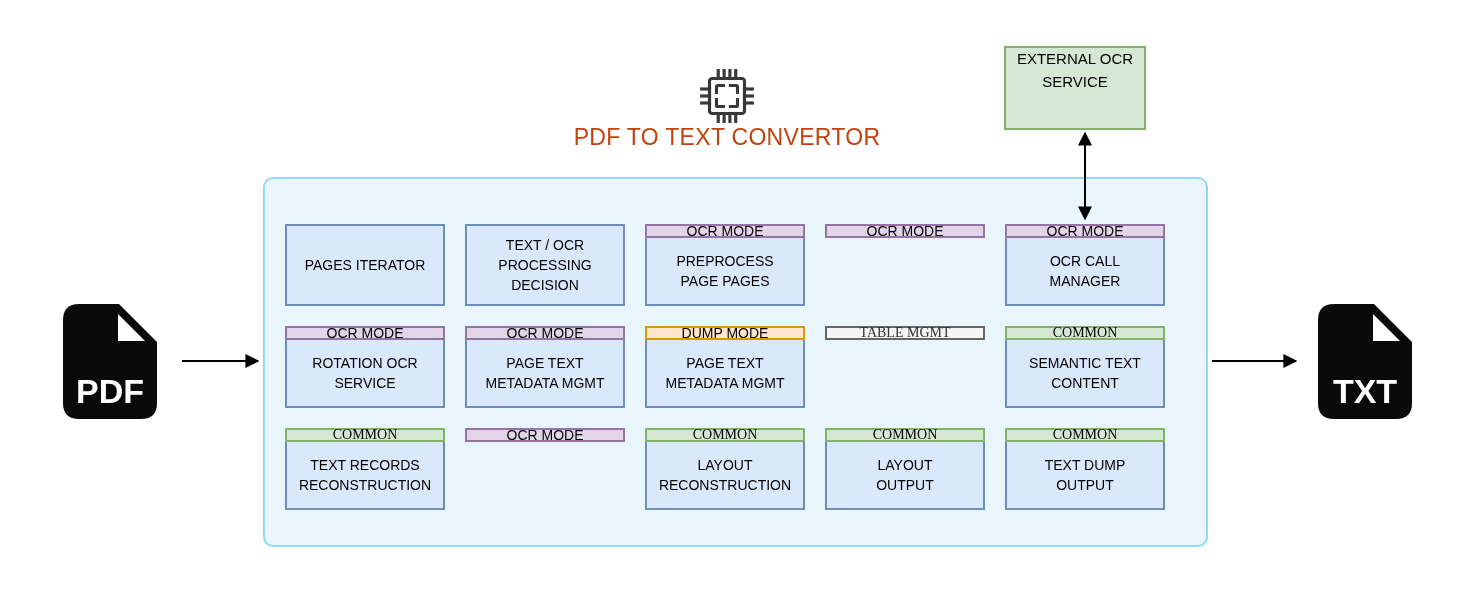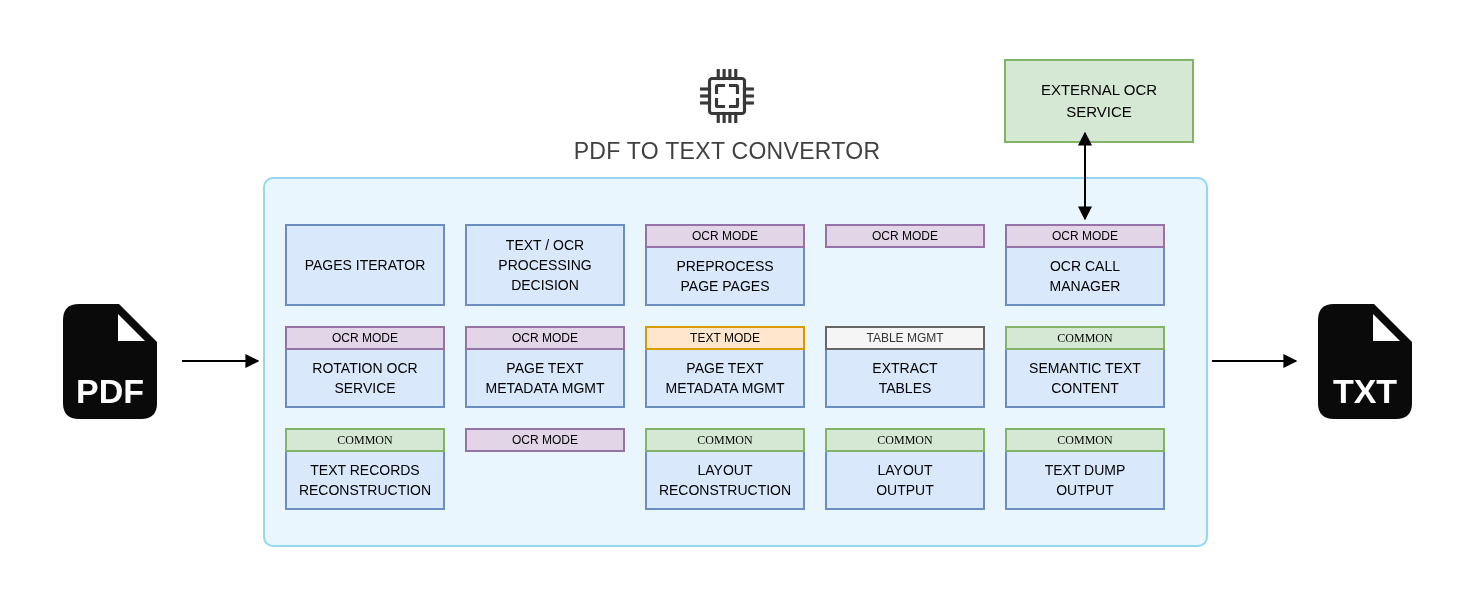--- a/index.html
+++ b/index.html
@@ -4,63 +4,63 @@
 <style>
   html,body { margin:0; padding:0; background:#ffffff; }
   .canvas {
     position:relative; width:1476px; height:590px; background:#ffffff;
     font-family:"Liberation Sans", sans-serif; overflow:hidden;
   }
   
   .chip { position:absolute; left:699px; top:68px; width:56px; height:56px; }
   
   .title {
-    position:absolute; left:510px; top:138px; width:434px;
-    text-align:center; font-size:23px; color:#404040; letter-spacing:.3px;
+    position:absolute; left:510px; top:124px; width:434px;
+    text-align:center; font-size:23px; color:#c2410c; letter-spacing:.3px;
     white-space:nowrap;
   }
   
   .ext-box {
-    position:absolute; left:1004px; top:59px; width:190px; height:84px;
+    position:absolute; left:1004px; top:46px; width:142px; height:84px;
     background:var(--common-fill); border:2px solid var(--common-border);
-    display:flex; align-items:center; justify-content:center;
+    display:flex; align-items:flex-start; justify-content:center;
     box-sizing:border-box;
   }
   .ext-box .lbl {
     font-size:15px; color:#000; text-align:center; white-space:pre-line; line-height:1.5;
   }
   
   .container {
     position:absolute; left:263px; top:177px; width:945px; height:370px;
     background:var(--container-fill); border:2px solid var(--container-border);
     border-radius:10px; box-sizing:border-box;
   }
   
   .grid {
     position:absolute; left:285px; top:224px;
     display:grid; grid-template-columns:repeat(5,160px);
     grid-template-rows:repeat(3,82px); gap:20px;
   }
   .cell { display:flex; flex-direction:column; }
   .cell-header {
-    flex:none; height:24px; box-sizing:border-box; border:2px solid;
+    flex:none; height:14px; box-sizing:border-box; border:2px solid;
     display:flex; align-items:center; justify-content:center;
-    font-size:12px; color:#000;
+    font-size:14px; color:#000;
   }
   .cell-body {
     flex:1; box-sizing:border-box;
     background:var(--module-fill); border:2px solid var(--module-border);
     display:flex; align-items:center; justify-content:center;
     font-size:14px; color:#000; text-align:center; white-space:pre-line;
     line-height:1.45; padding:0 6px;
   }
   .cell:not(.plain) .cell-body { border-top:none; }
   .hdr-ocr    { background:var(--ocr-fill);    border-color:var(--ocr-border); }
   .hdr-text   { background:var(--text-fill);   border-color:var(--text-border); }
-  .hdr-table  { background:var(--table-fill);  border-color:var(--table-border); color:var(--table-text); }
+  .hdr-table  { background:var(--table-fill);  border-color:var(--table-border); color:var(--table-text);font-family:Liberation Serif, serif; }
   .hdr-common { background:var(--common-fill); border-color:var(--common-border);font-family:Liberation Serif, serif; }
   
   .file-icon { position:absolute; width:96px; height:117px; }
   .file-icon.pdf { left:62px;  top:303px; }
   .file-icon.txt { left:1317px; top:303px; }
   
   .arrows { position:absolute; left:0; top:0; width:1476px; height:590px; pointer-events:none; }
 </style>
 </head>
 <body>
@@ -135,29 +135,27 @@
 SERVICE</div>
     </div>
 
     <div class="cell">
       <div class="cell-header hdr-ocr">OCR MODE</div>
       <div class="cell-body">PAGE TEXT
 METADATA MGMT</div>
     </div>
 
     <div class="cell">
-      <div class="cell-header hdr-text">TEXT MODE</div>
+      <div class="cell-header hdr-text">DUMP MODE</div>
       <div class="cell-body">PAGE TEXT
 METADATA MGMT</div>
     </div>
 
     <div class="cell">
       <div class="cell-header hdr-table">TABLE MGMT</div>
-      <div class="cell-body">EXTRACT
-TABLES</div>
     </div>
 
     <div class="cell">
       <div class="cell-header hdr-common">COMMON</div>
       <div class="cell-body">SEMANTIC TEXT
 CONTENT</div>
     </div>
 
     <div class="cell">
       <div class="cell-header hdr-common">COMMON</div>

